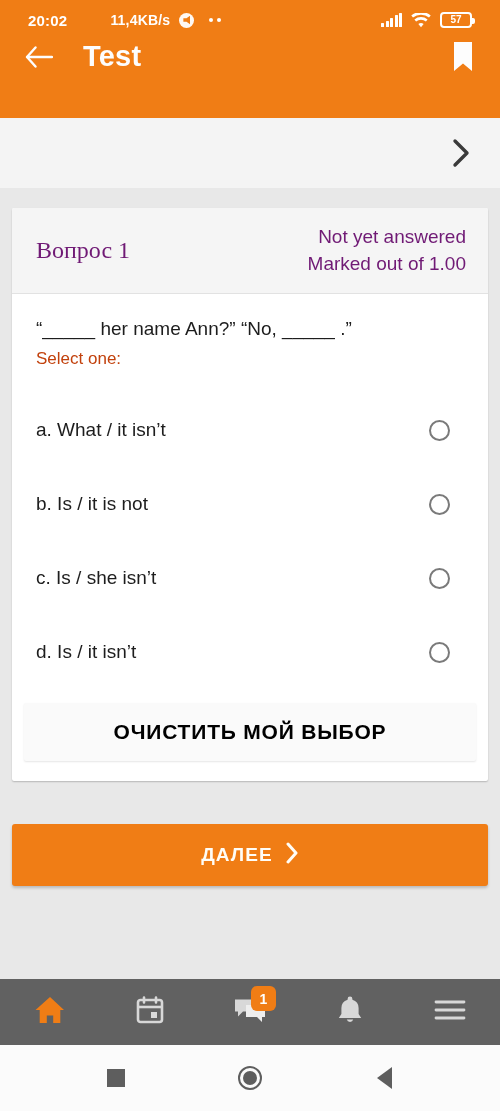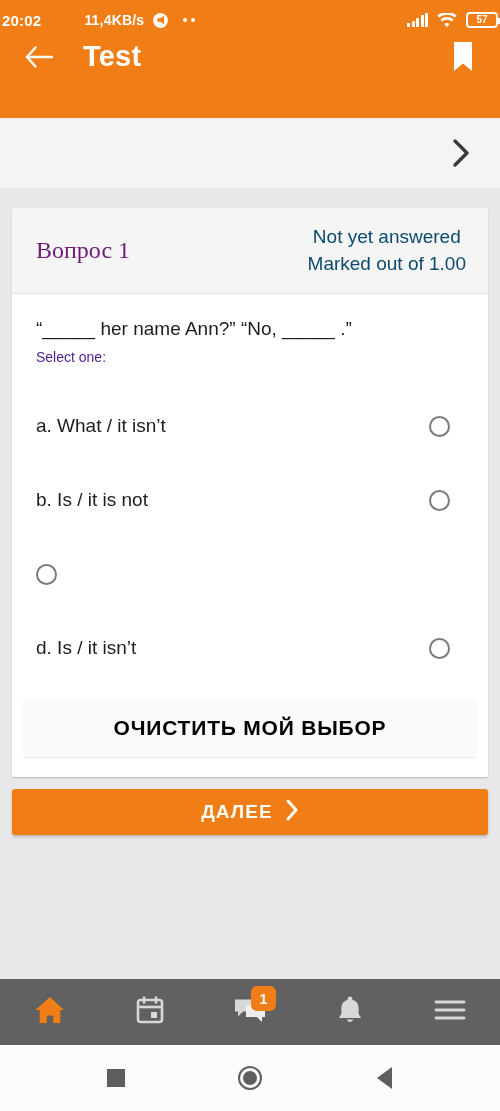--- a/index.html
+++ b/index.html
@@ -16,21 +16,21 @@
     display: flex;
     flex-direction: column;
   }
 
   
   .statusbar {
     height: 40px;
     background: #F07D15;
     display: flex;
     align-items: center;
-    padding: 0 2px;
+    padding: 0 28px;
     color: #ffffff;
     flex: 0 0 40px;
   }
   .sb-left { display: flex; align-items: center; gap: 9px; flex: 1; }
   .sb-time { font-size: 15px; font-weight: bold; letter-spacing: .2px; }
   .sb-rate { font-size: 14px; font-weight: bold; letter-spacing: .2px; margin-left: 34px; }
   .sb-circ {
     width: 15px; height: 15px; border-radius: 50%;
     background: #ffffff; position: relative; opacity: .95;
   }
@@ -118,34 +118,34 @@
     padding: 16px 22px 16px 24px;
     min-height: 86px;
     border-bottom: 1px solid #e2e2e2;
   }
   .qcard-head .qnum {
     font-size: 24px;
     color: #701a75;
     font-family: Liberation Serif, serif;
   }
   .qcard-head .qmeta {
-    text-align: center;
-    color: #0c4a6e;
+    text-align: right;
+    color: #701a75;
     font-size: 19px;
     line-height: 1.38;
   }
   .qbody { padding: 20px 24px 0 24px; }
   .qtext {
     font-size: 19px;
     color: #1d1d1d;
     line-height: 1.55;
   }
   .qselect {
-    font-size: 14px;
-    color: #4c1d95;
+    font-size: 17px;
+    color: #c2410c;
     margin-top: 6px;
   }
 
   .options { margin-top: 24px; }
   .option {
     display: flex;
     align-items: center;
     justify-content: space-between;
     min-height: 74px;
     cursor: pointer;
@@ -172,22 +172,22 @@
     color: #000000;
     font-size: 21px;
     font-weight: bold;
     letter-spacing: .8px;
     width: calc(100% - 24px);
     cursor: pointer;
     font-family: "Liberation Sans", sans-serif;
   }
 
   .next-btn {
-    margin-top: 12px;
-    height: 46px;
+    margin-top: 43px;
+    height: 62px;
     width: 100%;
     background: #F07D15;
     border: none;
     border-radius: 3px;
     box-shadow: 0 2px 3px rgba(0,0,0,0.20);
     color: #fffdf7;
     font-size: 19px;
     font-weight: bold;
     letter-spacing: 1.1px;
     display: flex;
@@ -327,20 +327,21 @@
         <div class="options">
           <div class="option">
             <span class="option-label">a. What / it isn’t</span>
             <span class="radio"></span>
           </div>
           <div class="option">
             <span class="option-label">b. Is / it is not</span>
             <span class="radio"></span>
           </div>
           <div class="option">
+            <span class="option-label">c. Is / she isn’t</span>
             <span class="radio"></span>
           </div>
           <div class="option">
             <span class="option-label">d. Is / it isn’t</span>
             <span class="radio"></span>
           </div>
         </div>
       </div>
 
       <button class="clear-btn">ОЧИСТИТЬ МОЙ ВЫБОР</button>

